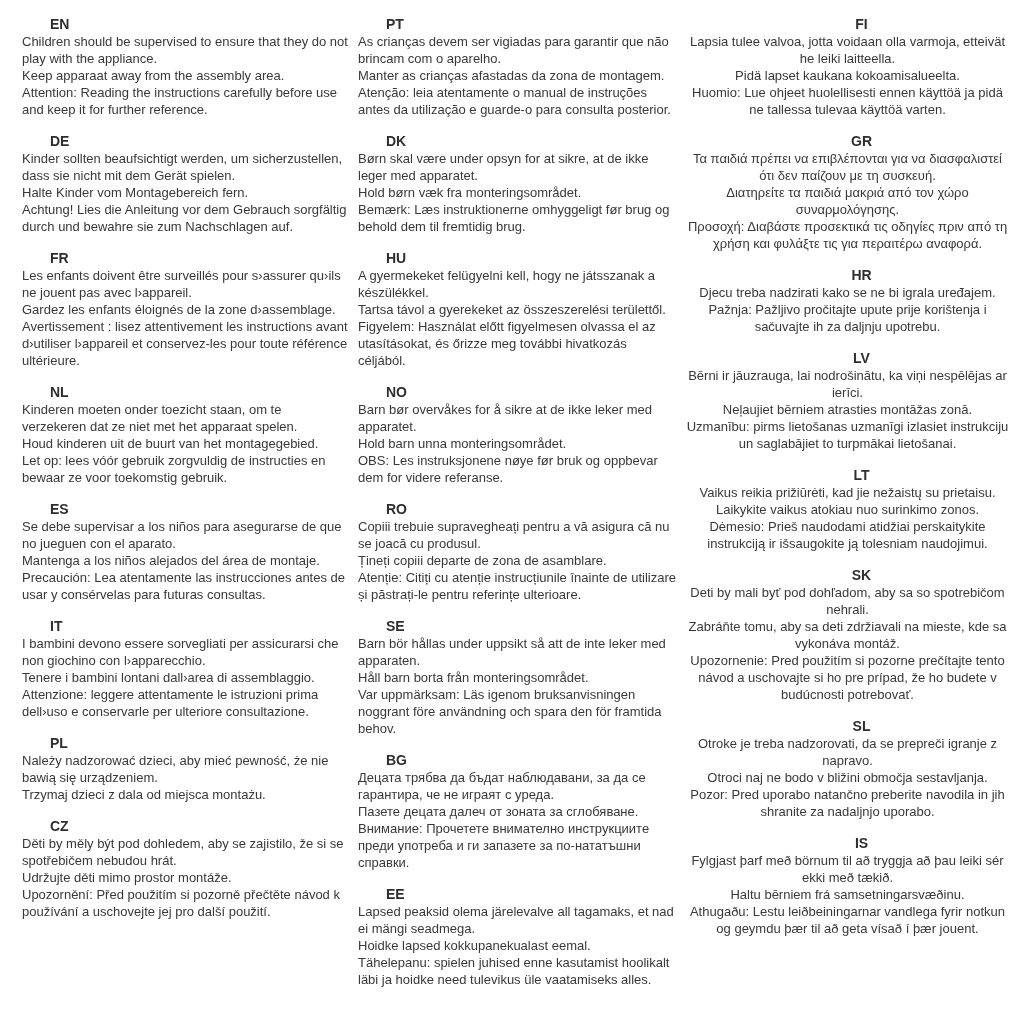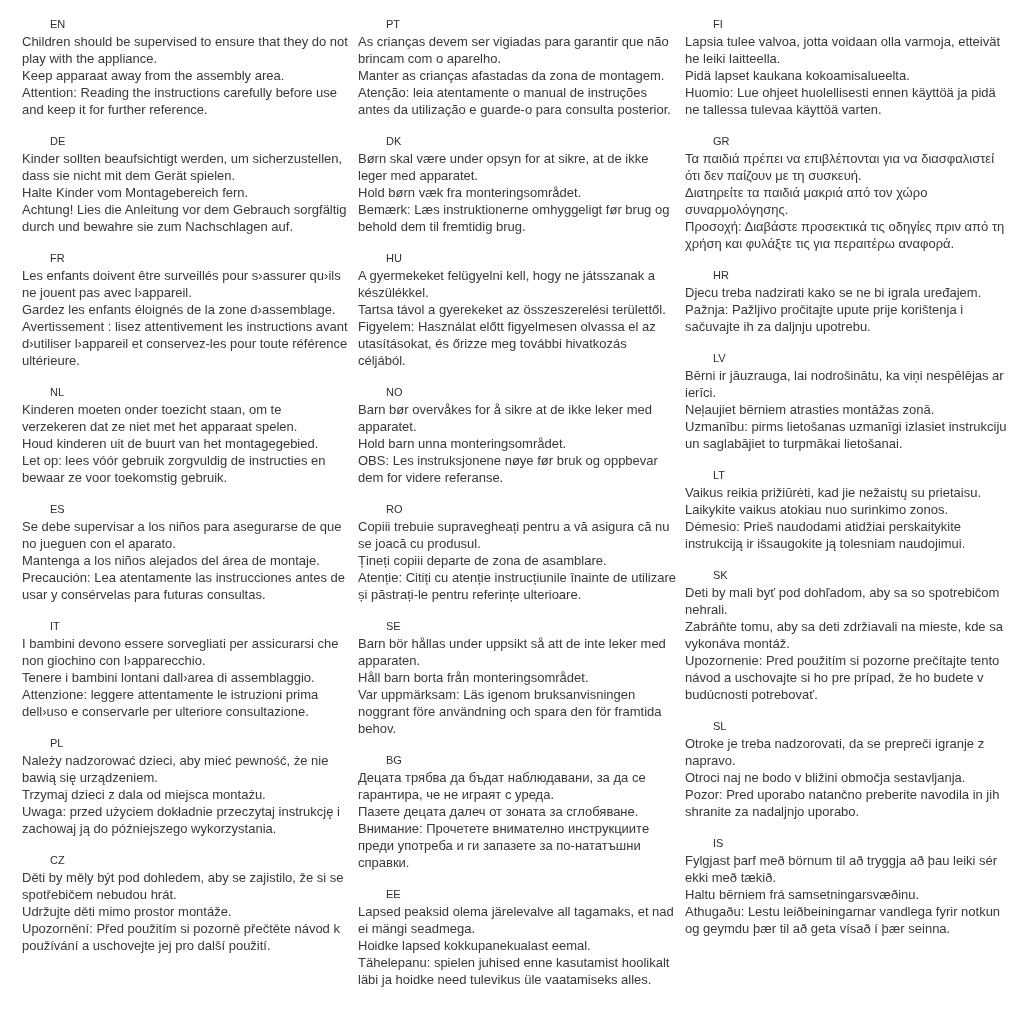--- a/index.html
+++ b/index.html
@@ -20,27 +20,27 @@
     height: 1024px;
     padding: 16px 0 0 22px;
     display: flex;
     background: #ffffff;
   }
   .col {
     box-sizing: border-box;
   }
   .col-1 { width: 336px; padding-right: 10px; }
   .col-2 { width: 327px; padding-right: 8px; }
-  .col-3 { width: 339px; padding-right: 14px; }
+  .col-3 { width: 339px; padding-right: 14px; text-align: center; }
   .section {
     margin-bottom: 15px;
   }
   .lang-code {
-    font-weight: normal;
-    font-size: 11px;
+    font-weight: bold;
+    font-size: 14px;
     line-height: 17px;
     color: #2e2e2e;
     padding-left: 28px;
   }
   .para {
     font-size: 13px;
     line-height: 17px;
     color: #383838;
   }
 </style>
@@ -82,21 +82,20 @@
       <div class="section">
         <div class="lang-code">IT</div>
         <div class="para">I bambini devono essere sorvegliati per assicurarsi che non giochino con l›apparecchio.</div>
         <div class="para">Tenere i bambini lontani dall›area di assemblaggio.</div>
         <div class="para">Attenzione: leggere attentamente le istruzioni prima dell›uso e conservarle per ulteriore consultazione.</div>
       </div>
       <div class="section">
         <div class="lang-code">PL</div>
         <div class="para">Należy nadzorować dzieci, aby mieć pewność, że nie bawią się urządzeniem.</div>
         <div class="para">Trzymaj dzieci z dala od miejsca montażu.</div>
-        <div class="para">Uwaga: przed użyciem dokładnie przeczytaj instrukcję i zachowaj ją do późniejszego wykorzystania.</div>
       </div>
       <div class="section">
         <div class="lang-code">CZ</div>
         <div class="para">Děti by měly být pod dohledem, aby se zajistilo, že si se spotřebičem nebudou hrát.</div>
         <div class="para">Udržujte děti mimo prostor montáže.</div>
         <div class="para">Upozornění: Před použitím si pozorně přečtěte návod k používání a uschovejte jej pro další použití.</div>
       </div>
     </div>
   <div class="col col-2">
       <div class="section">
@@ -187,16 +186,16 @@
       <div class="section">
         <div class="lang-code">SL</div>
         <div class="para">Otroke je treba nadzorovati, da se prepreči igranje z napravo.</div>
         <div class="para">Otroci naj ne bodo v bližini območja sestavljanja.</div>
         <div class="para">Pozor: Pred uporabo natančno preberite navodila in jih shranite za nadaljnjo uporabo.</div>
       </div>
       <div class="section">
         <div class="lang-code">IS</div>
         <div class="para">Fylgjast þarf með börnum til að tryggja að þau leiki sér ekki með tækið.</div>
         <div class="para">Haltu bērniem frá samsetningarsvæðinu.</div>
-        <div class="para">Athugaðu: Lestu leiðbeiningarnar vandlega fyrir notkun og geymdu þær til að geta vísað í þær seinna.</div>
+        <div class="para">Athugaðu: Lestu leiðbeiningarnar vandlega fyrir notkun og geymdu þær til að geta vísað í þær jouent.</div>
       </div>
     </div>
 </div>
 
 </body></html>

